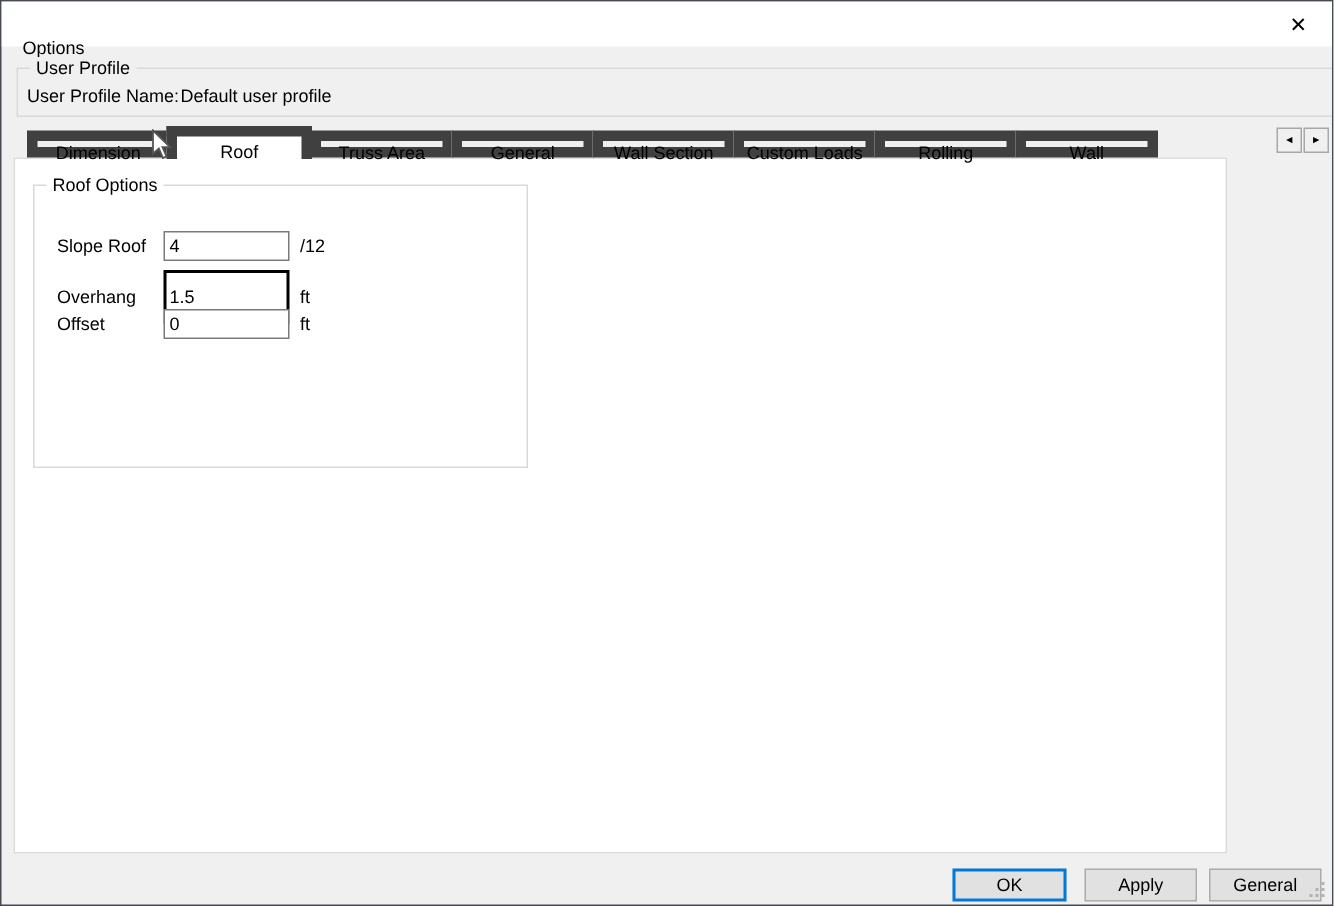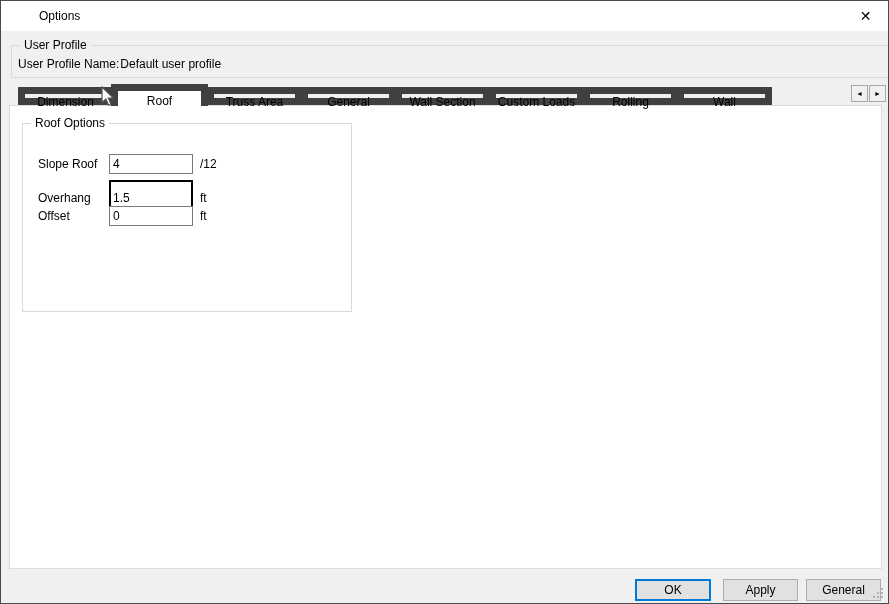--- a/index.html
+++ b/index.html
@@ -15,22 +15,22 @@
     overflow: hidden;
   }
 
   
   .titlebar {
     position: absolute; left: 0; top: 0;
     width: 100%; height: 30px;
     background: #ffffff;
   }
   .titlebar-text {
-    position: absolute; left: 14px; top: 0;
-    line-height: 30px; font-size: 12px; color: #000; margin-left: 24px;
+    position: absolute; left: 14px; top: 16px;
+    line-height: 30px; font-size: 12px; color: #000;
   }
   .close-btn {
     position: absolute; right: 0; top: 0;
     width: 45px; height: 30px;
     background: transparent; border: none;
     font-family: "Liberation Sans", sans-serif;
     font-size: 14px; color: #000; line-height: 30px;
     text-align: center; cursor: default;
   }
 
@@ -74,21 +74,21 @@
     background: #f0f0f0; border: 1px solid #a8a8a8;
     font-size: 7px; line-height: 14px; text-align: center;
     color: #000; padding: 0; cursor: default;
   }
   .tab-scroll-left { left: 850px; }
   .tab-scroll-right { left: 868px; }
 
   
   .tabpanel {
     position: absolute; left: 8px; top: 104px;
-    width: 873px; height: 464px;
+    width: 809px; height: 464px;
     background: #ffffff;
     border: 1px solid #dcdcdc;
     z-index: 2;
   }
   .gb-roofoptions { left: 12px; top: 17px; width: 330px; height: 189px; }
   .gb-roofoptions .groupbox-label { background: #ffffff; }
 
   .field-row { position: absolute; left: 15px; height: 20px; white-space: nowrap; }
   .field-row .field-label {
     display: inline-block; width: 71px; vertical-align: middle; line-height: 20px;

